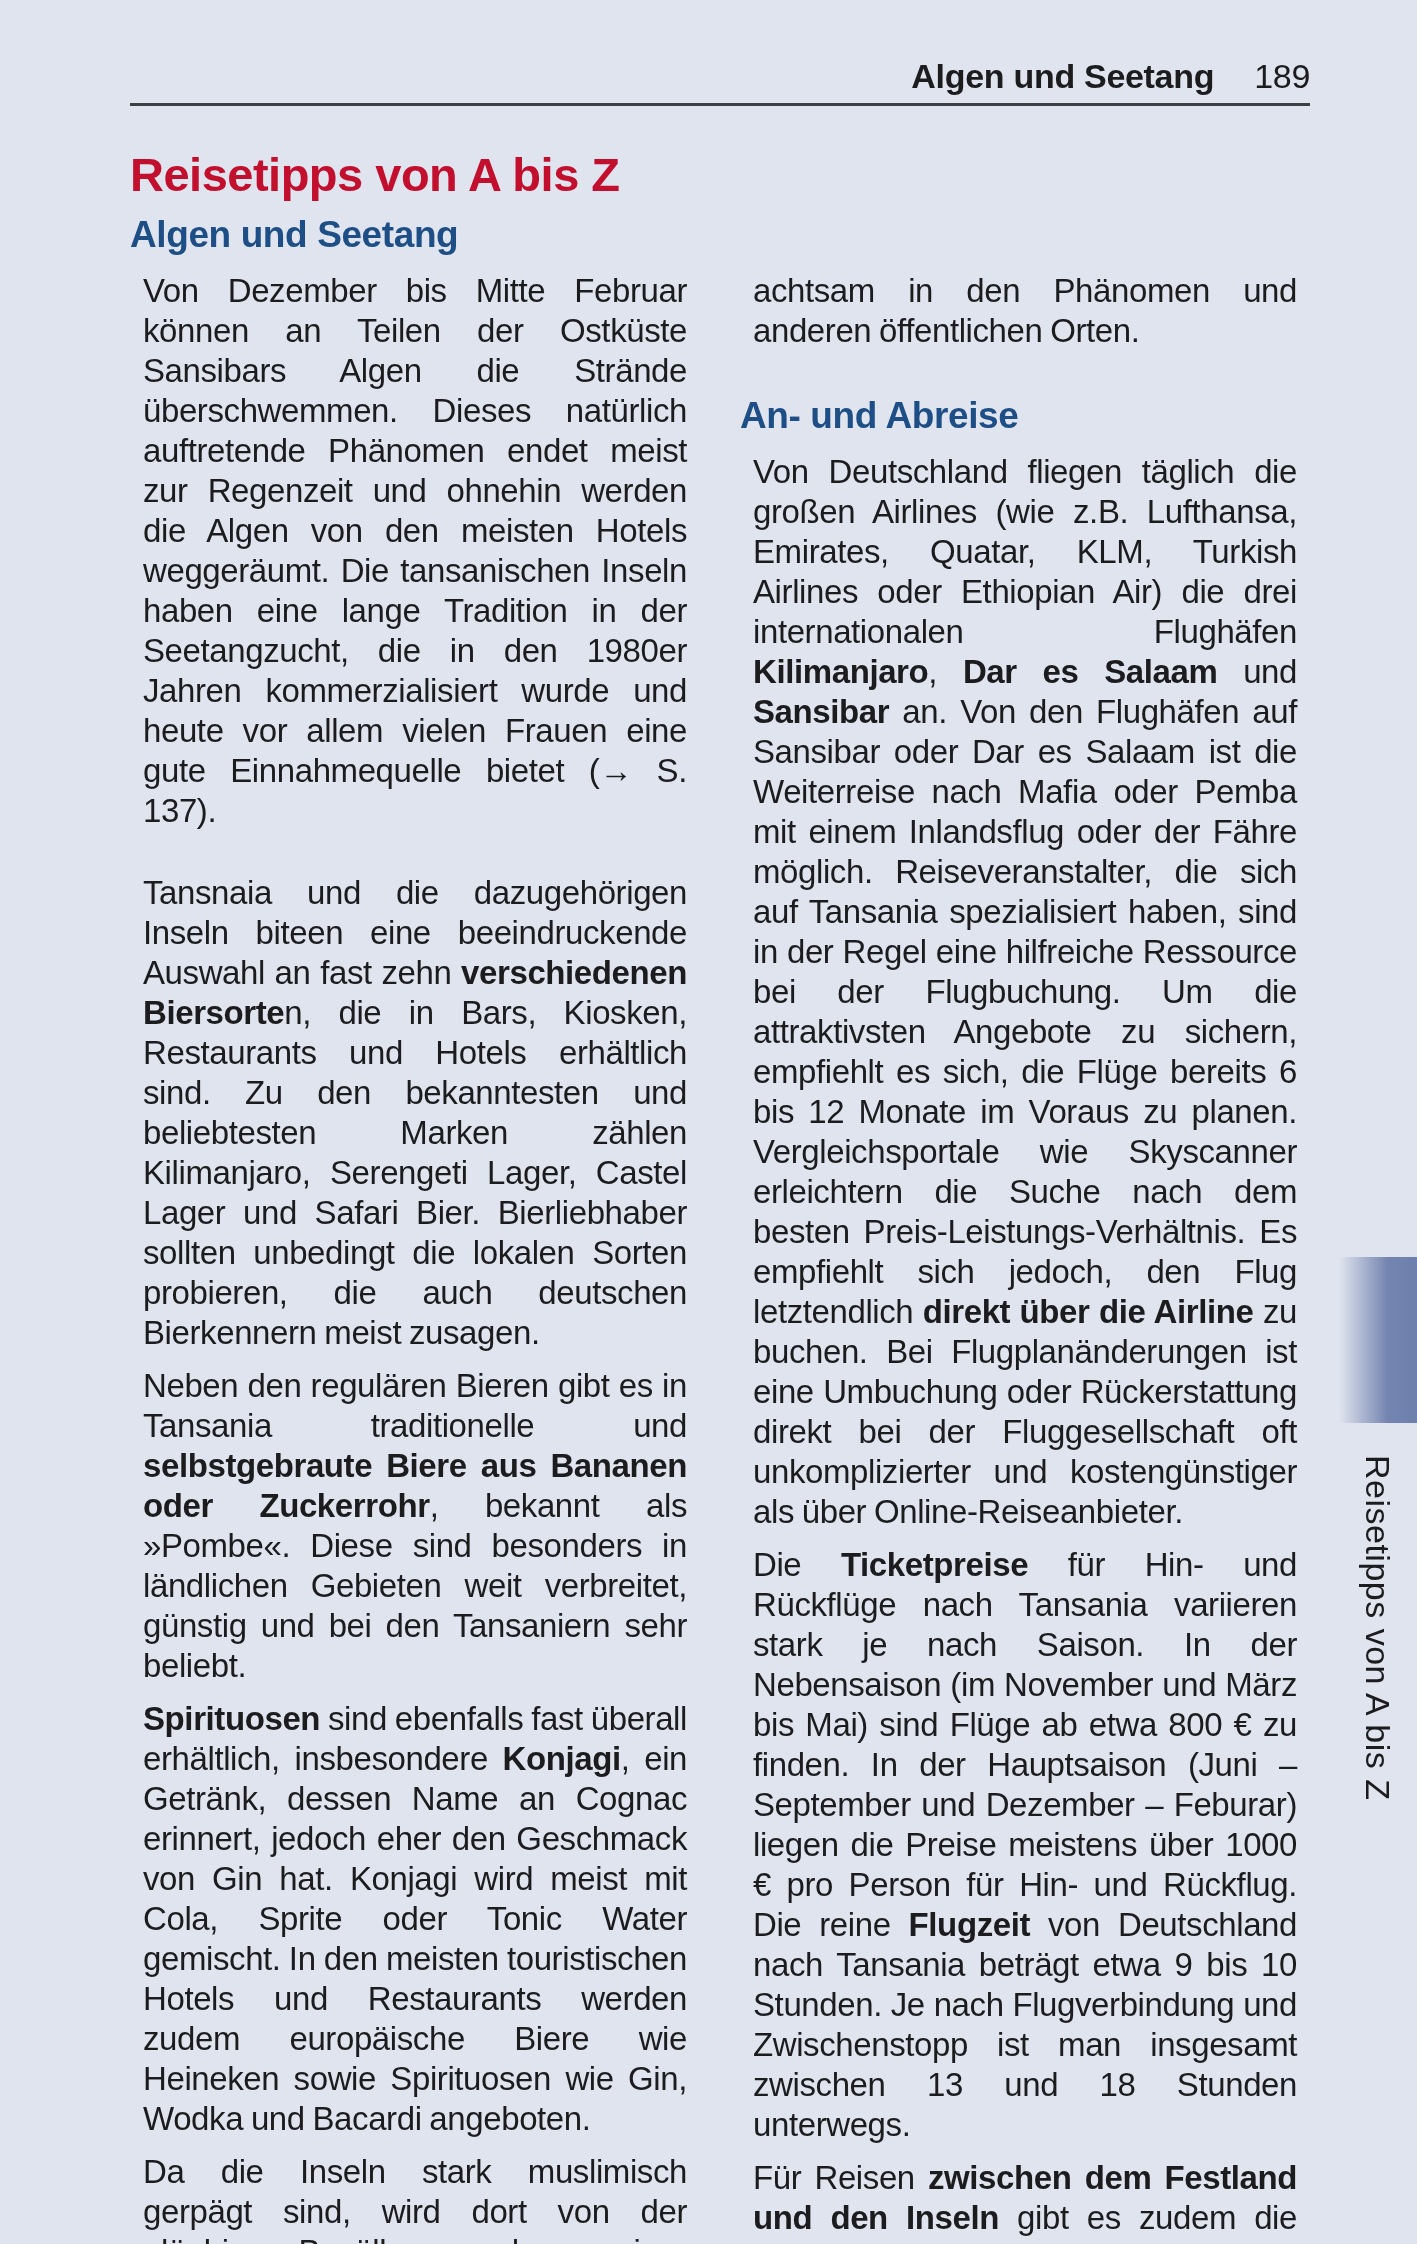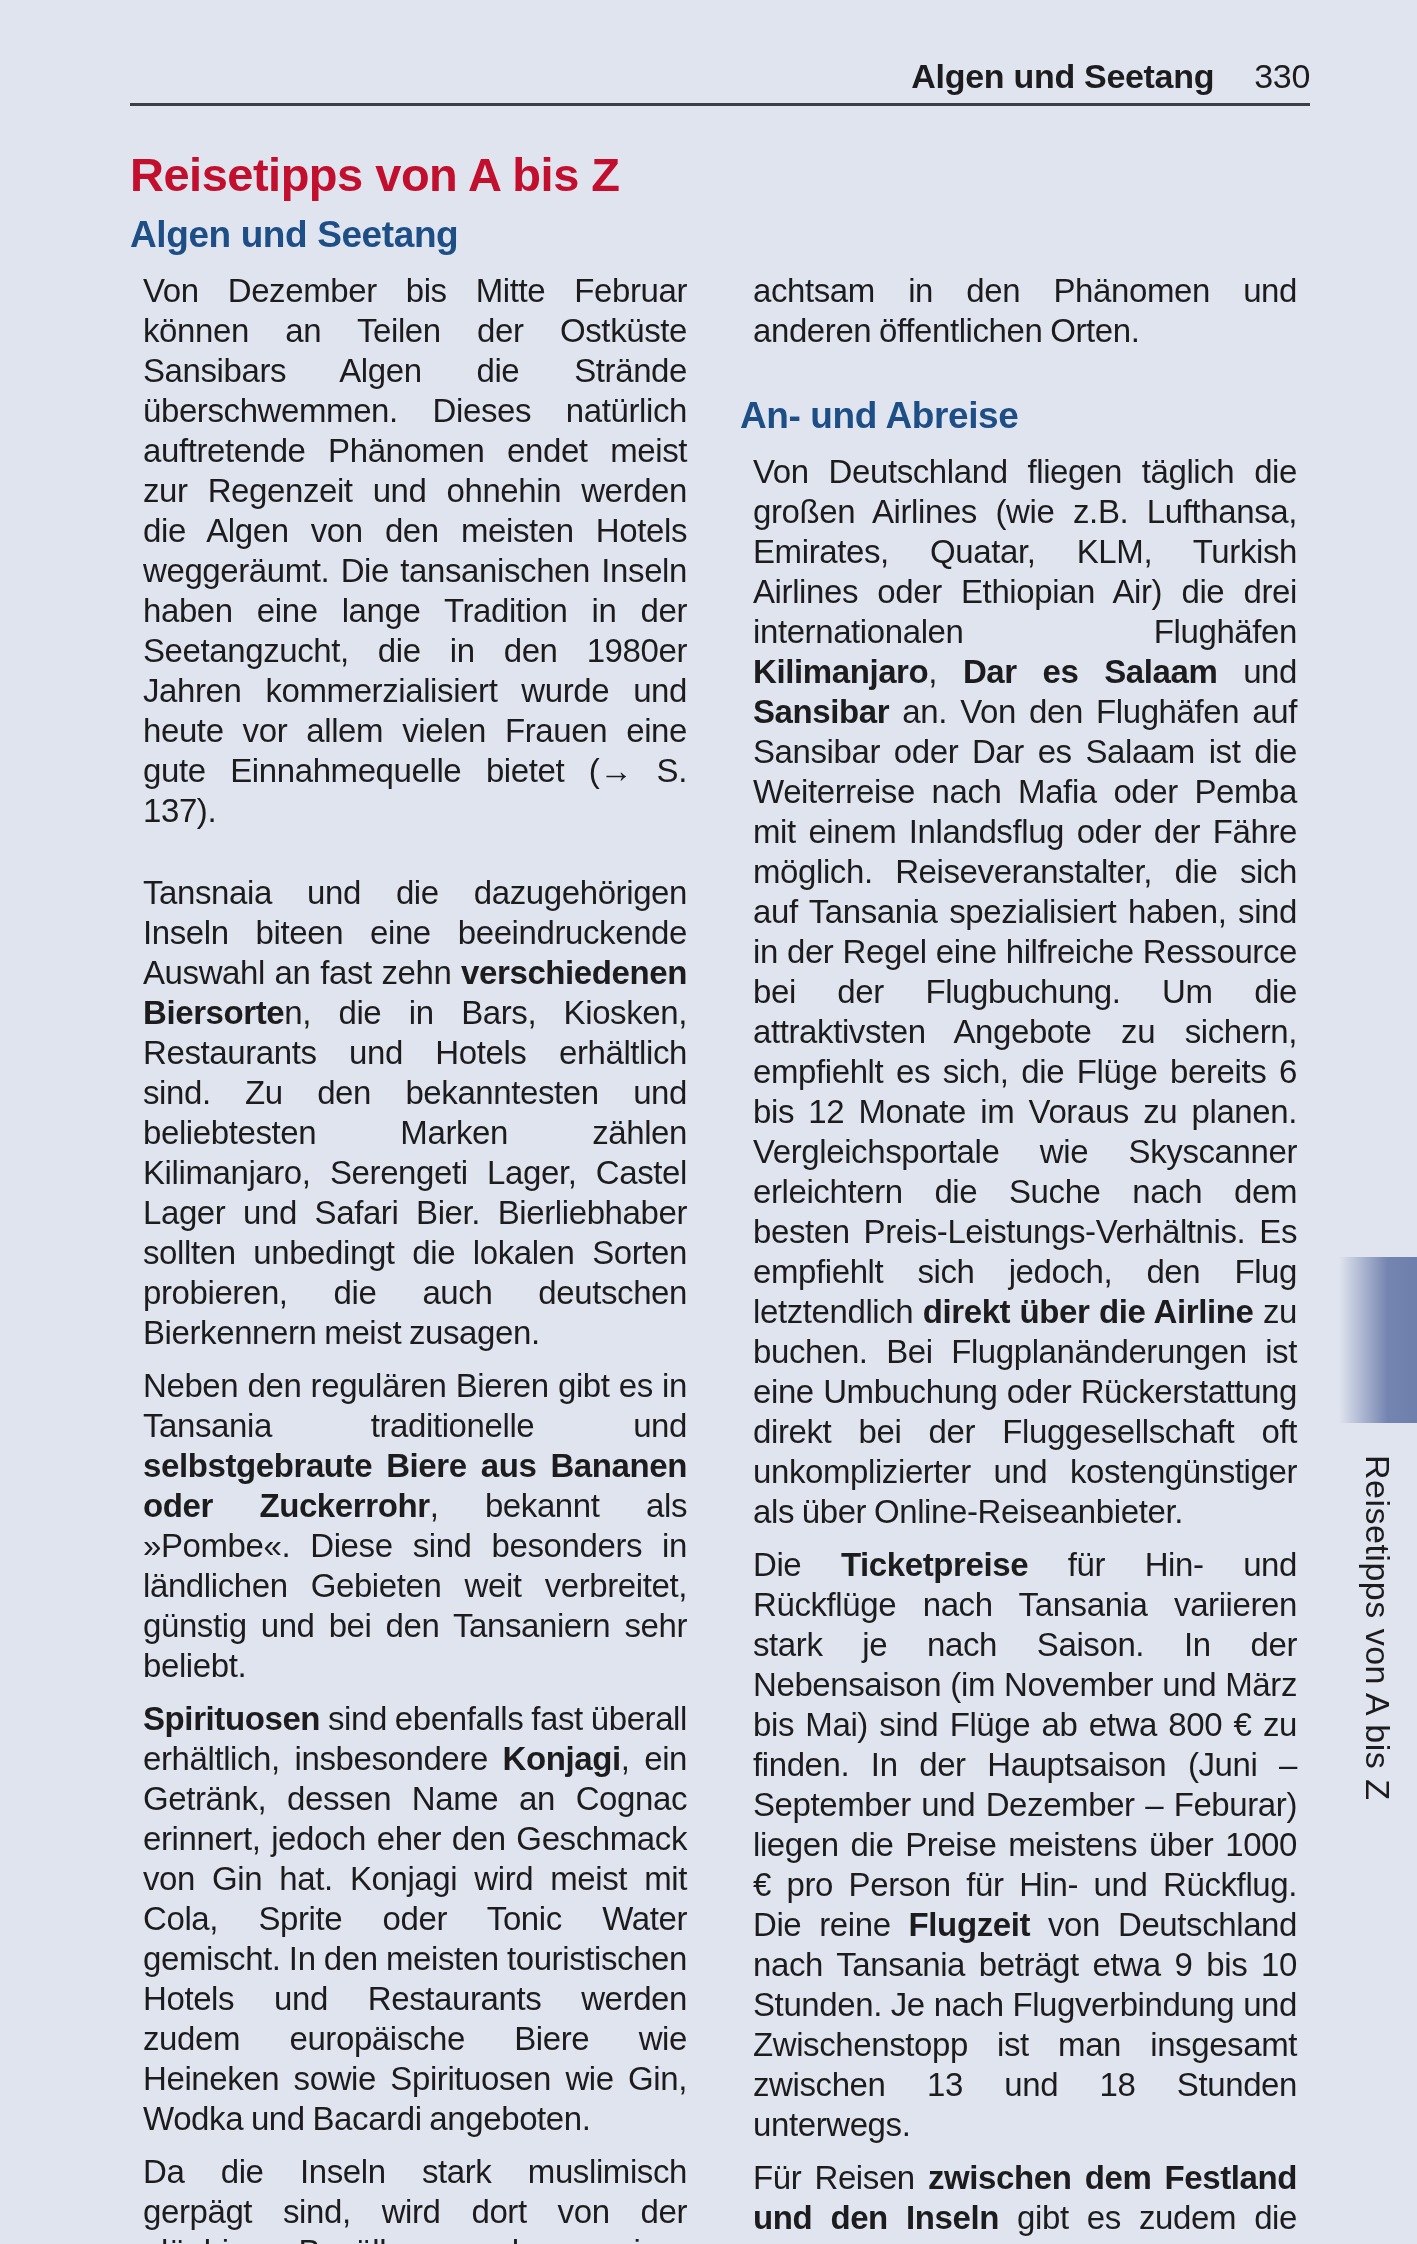--- a/index.html
+++ b/index.html
@@ -68,21 +68,21 @@
     font-size:34px;letter-spacing:0.5px;line-height:52px;
     color:var(--ink);white-space:nowrap;
   }
 </style>
 </head>
 <body>
 
 <div class="page">
 
   <div class="runhead">
-    <span class="rtitle">Algen und Seetang</span><span class="folio">330</span>
+    <span class="rtitle">Algen und Seetang</span><span class="folio">189</span>
   </div>
 
   <div class="rule"></div>
 
   <h1 class="chapter">Reisetipps von A bis Z</h1>
 
   <div class="cols">
     <div class="col" id="col-left">
         <section class="section">
           <h2 class="sec-h">Algen und Seetang</h2>

